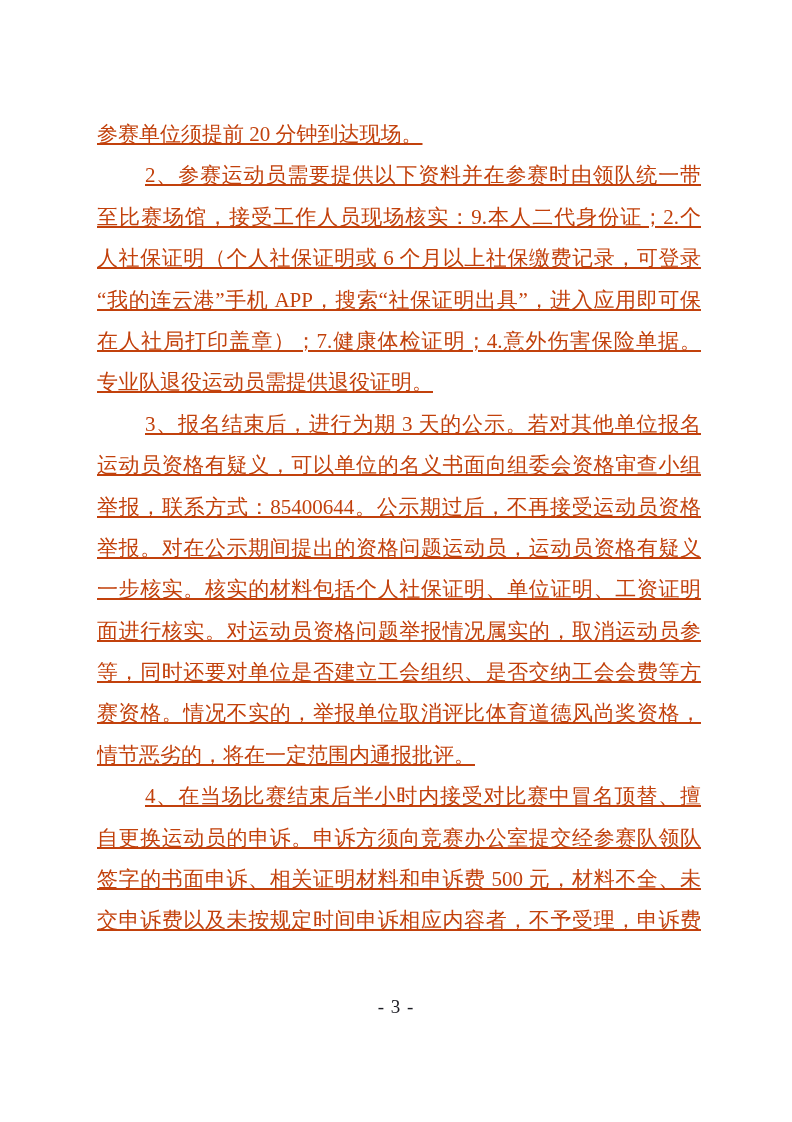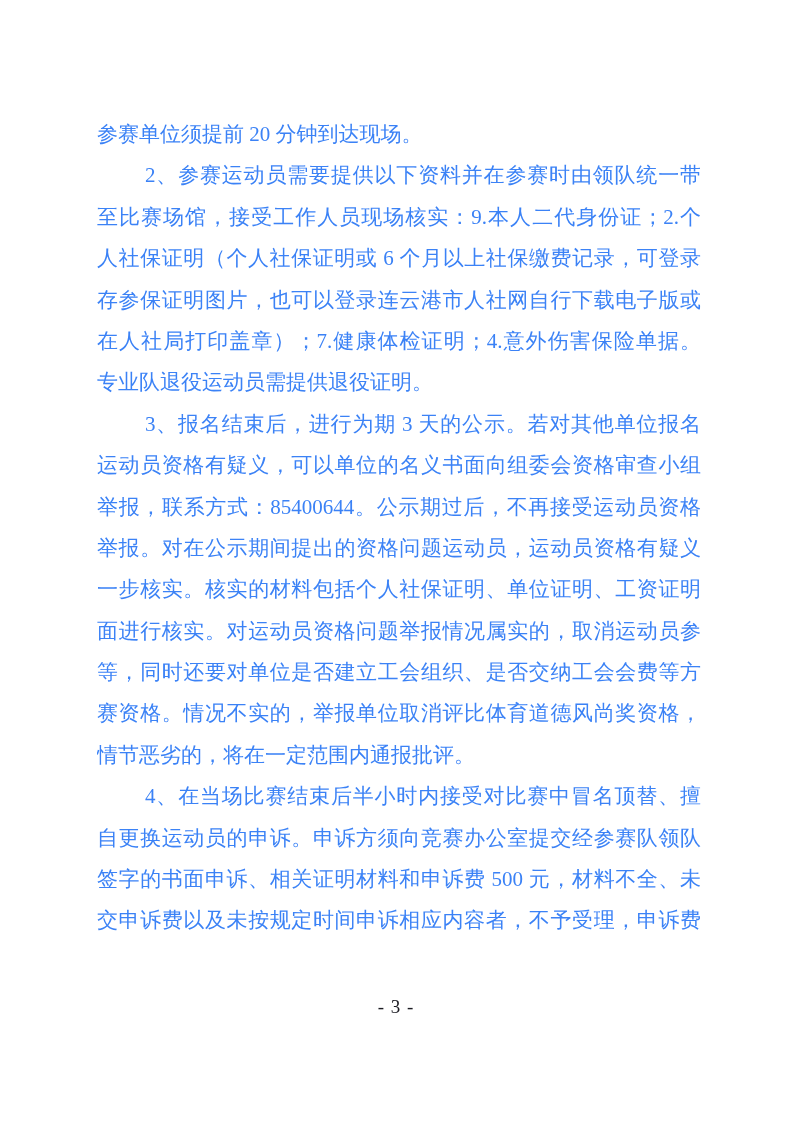--- a/index.html
+++ b/index.html
@@ -47,26 +47,26 @@
     text-align: center;
     font-size: 19px;
     color: #1b1b22;
     letter-spacing: 1px;
   }
 </style>
 </head>
 <body>
 
 <div class="page">
-  <div class="doc-body" id="doc-body" style="color: #3b82f6;">
+  <div class="doc-body" id="doc-body" style="color: #c2410c; text-decoration: underline;">
       <div class="doc-line">参赛单位须提前 20 分钟到达现场。</div>
       <div class="doc-line indent jl">2、参赛运动员需要提供以下资料并在参赛时由领队统一带</div>
       <div class="doc-line jl">至比赛场馆，接受工作人员现场核实：9.本人二代身份证；2.个</div>
       <div class="doc-line jl">人社保证明（个人社保证明或 6 个月以上社保缴费记录，可登录</div>
-      <div class="doc-line jl">存参保证明图片，也可以登录连云港市人社网自行下载电子版或</div>
+      <div class="doc-line jl">“我的连云港”手机 APP，搜索“社保证明出具”，进入应用即可保</div>
       <div class="doc-line jl">在人社局打印盖章）；7.健康体检证明；4.意外伤害保险单据。</div>
       <div class="doc-line">专业队退役运动员需提供退役证明。</div>
       <div class="doc-line indent jl">3、报名结束后，进行为期 3 天的公示。若对其他单位报名</div>
       <div class="doc-line jl">运动员资格有疑义，可以单位的名义书面向组委会资格审查小组</div>
       <div class="doc-line jl">举报，联系方式：85400644。公示期过后，不再接受运动员资格</div>
       <div class="doc-line jl">举报。对在公示期间提出的资格问题运动员，运动员资格有疑义</div>
       <div class="doc-line jl">一步核实。核实的材料包括个人社保证明、单位证明、工资证明</div>
       <div class="doc-line jl">面进行核实。对运动员资格问题举报情况属实的，取消运动员参</div>
       <div class="doc-line jl">等，同时还要对单位是否建立工会组织、是否交纳工会会费等方</div>
       <div class="doc-line jl">赛资格。情况不实的，举报单位取消评比体育道德风尚奖资格，</div>

